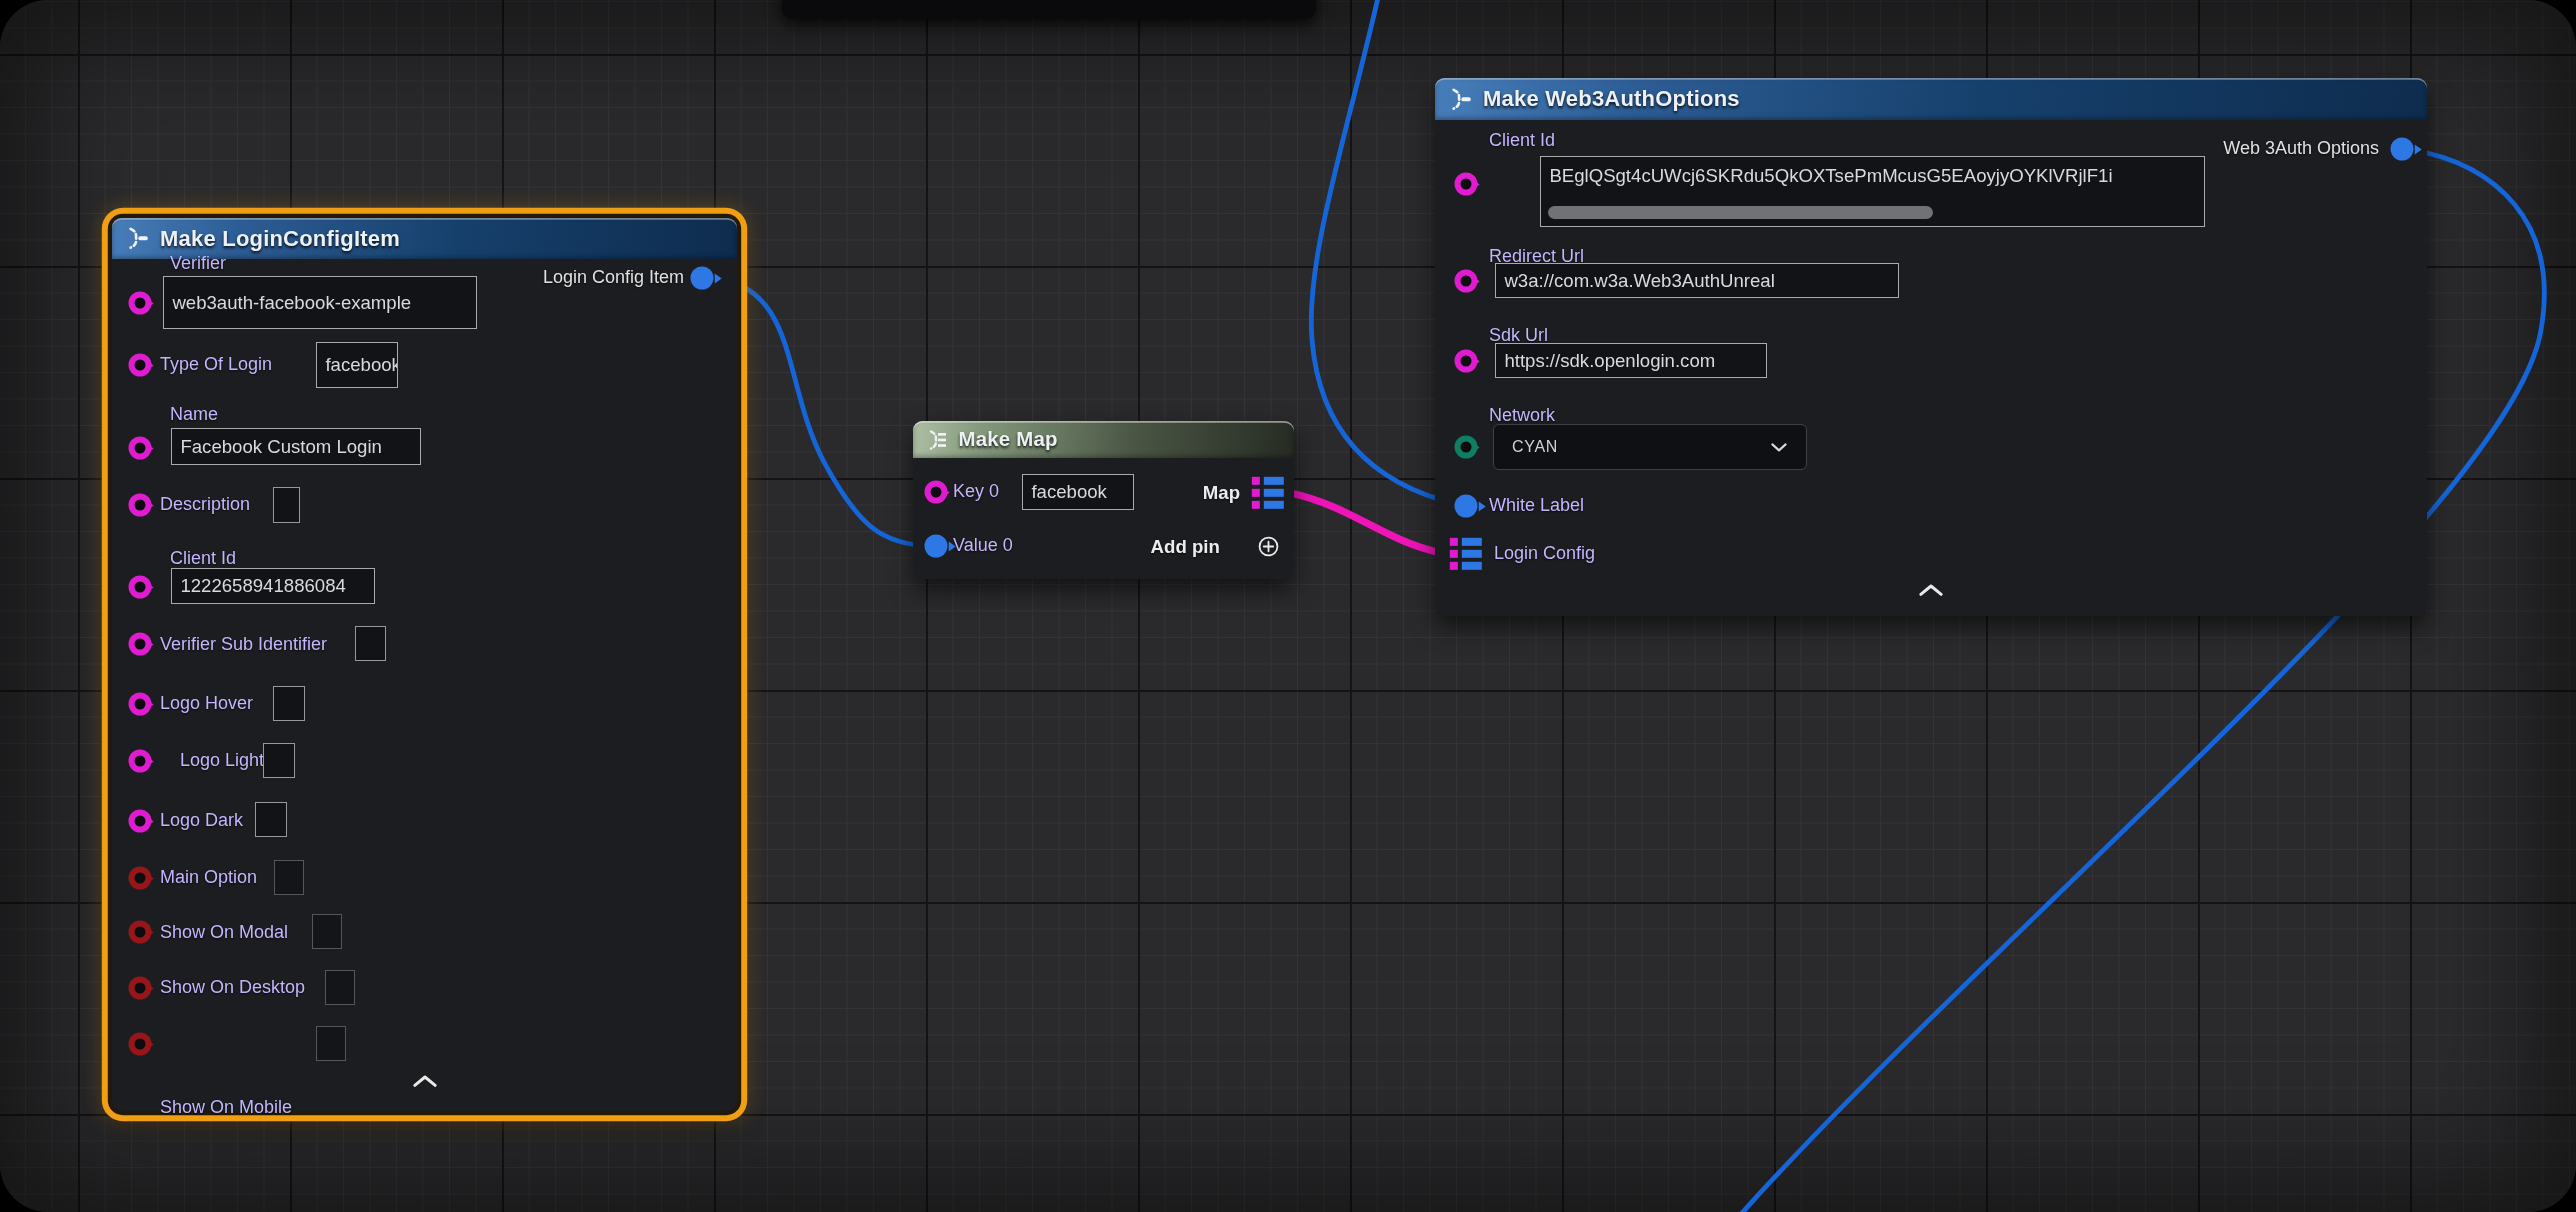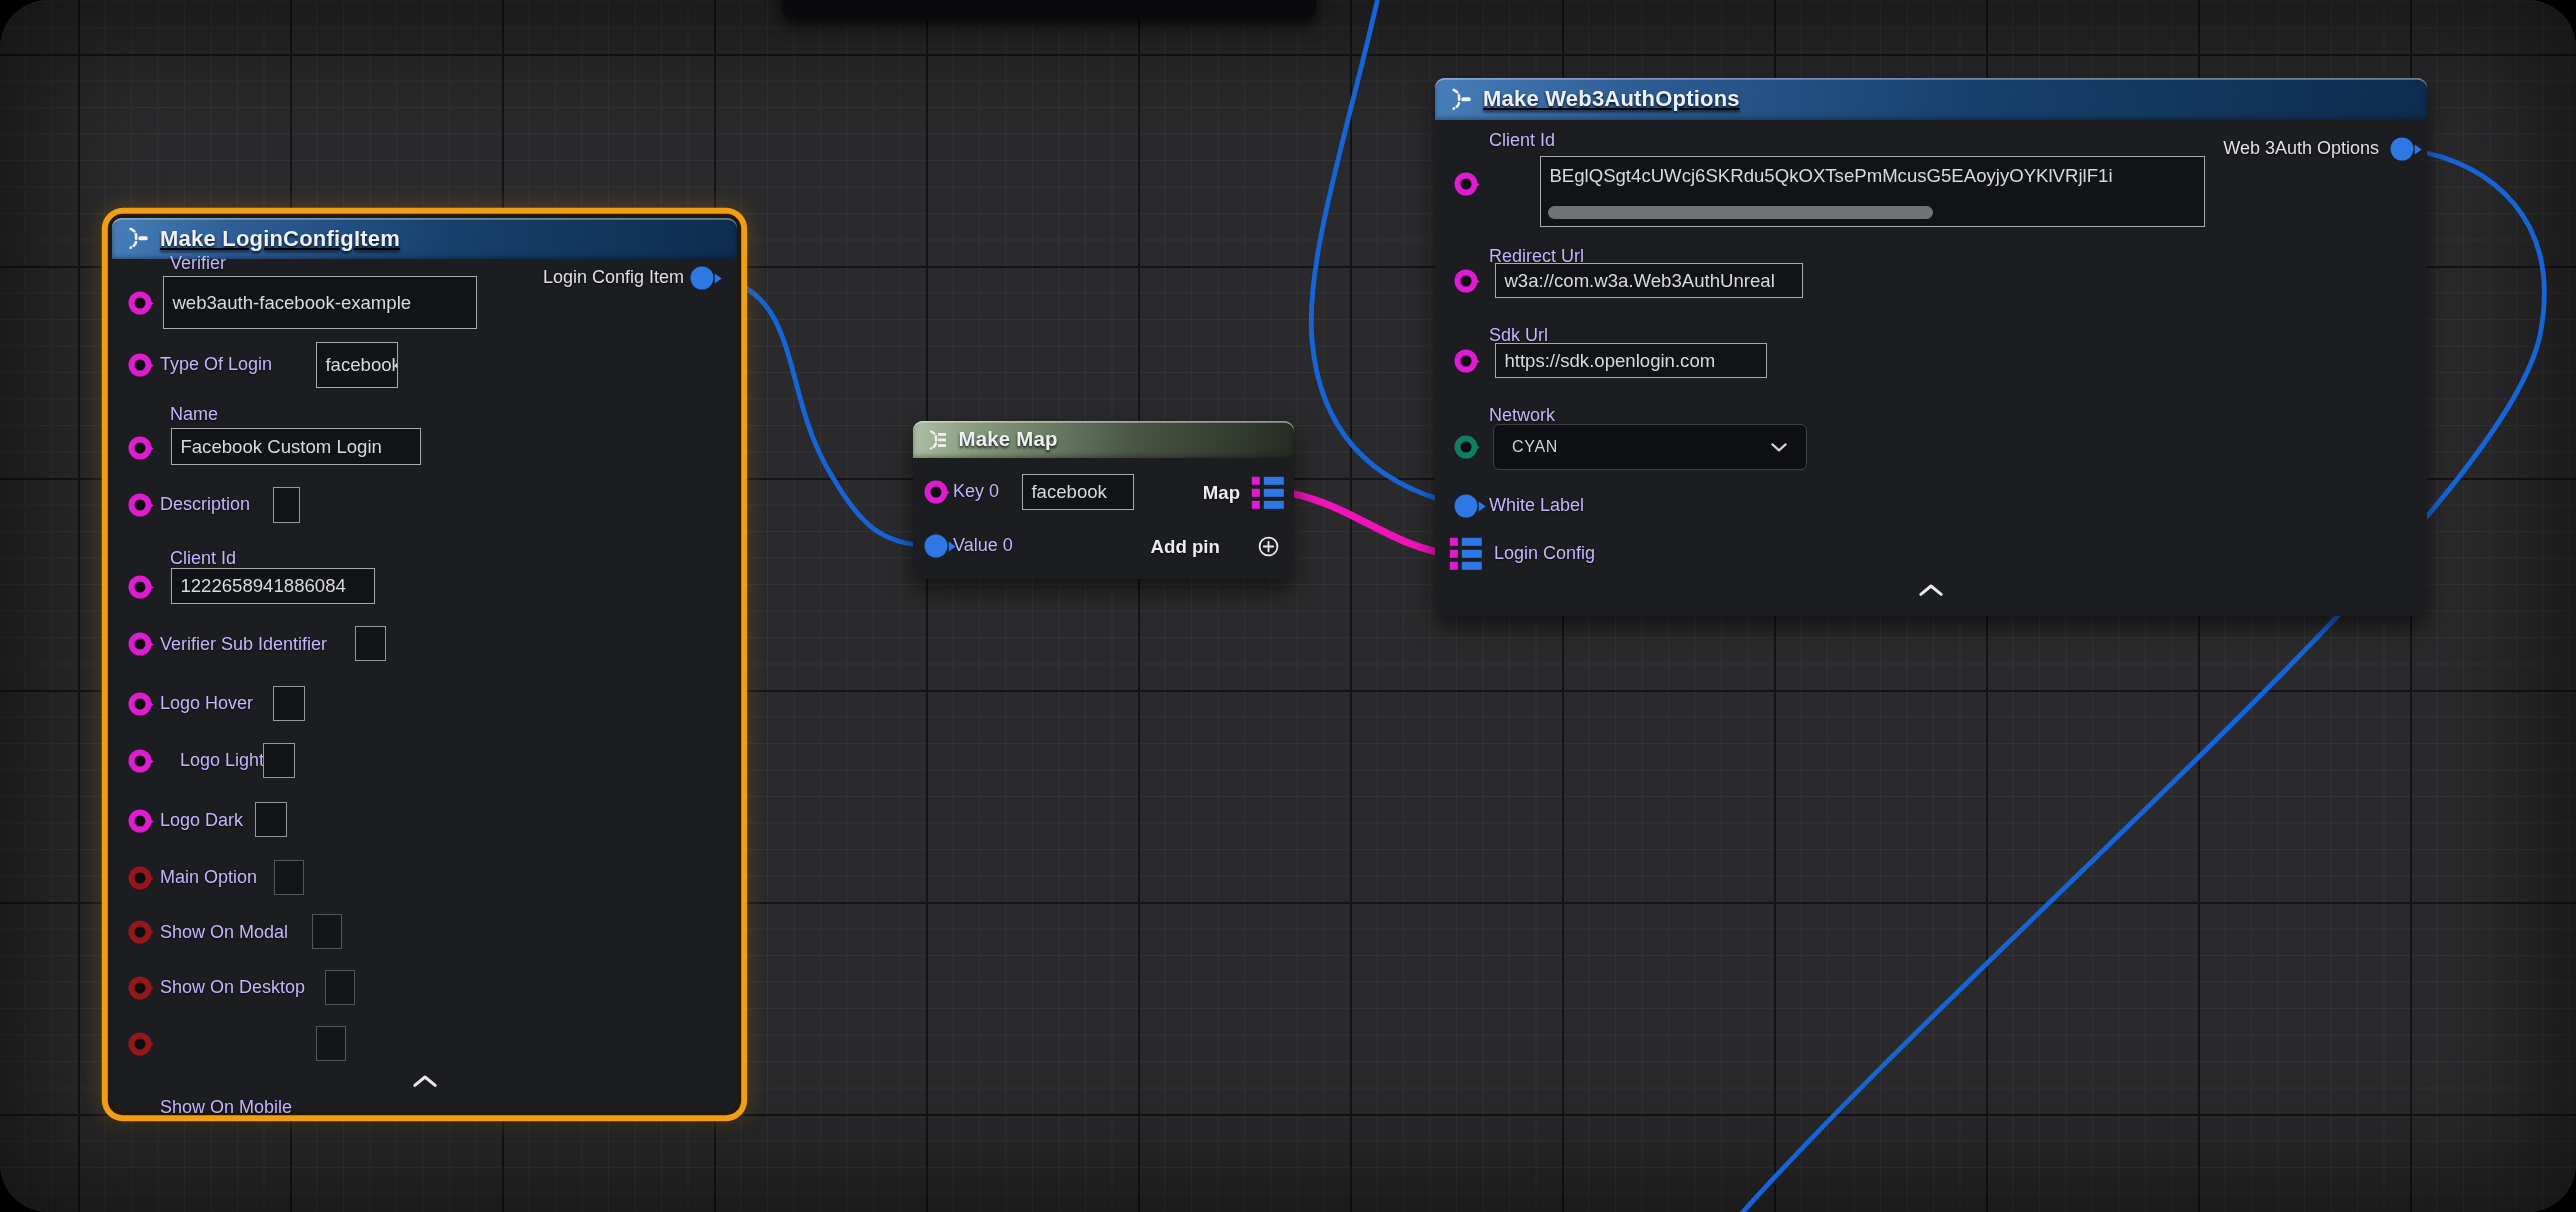--- a/index.html
+++ b/index.html
@@ -21,21 +21,21 @@
   .node{position:absolute;z-index:2;background:#1c1d20;border-radius:10.8px;
     box-shadow:0 10.8px 23px rgba(0,0,0,.55);}
   .node.plain{box-shadow:0 10.8px 23px rgba(0,0,0,.55), inset 0 1.2px 0 rgba(160,170,180,.55);}
   .node.selected{
     box-shadow:0 0 0 4.2px rgba(24,18,6,.95), 0 0 0 10.2px var(--selection-orange,#f09f14),
                0 0 20.4px 12px rgba(240,159,20,.22), 0 10.8px 24px rgba(0,0,0,.6);
   }
   .hdr{position:absolute;left:0;top:0;right:0;display:flex;align-items:center;gap:9.6px;
     padding-left:12px;box-sizing:border-box;border-radius:9.6px 9.6px 0 0;}
   .hdr-blue{background:linear-gradient(100deg,#477eba 0%,#2d5d95 20%,#16406c 55%,#0e2c4e 100%);
-    box-shadow:inset 0 1.8px 0 rgba(205,215,225,.5), inset 0 -1.8px 4.8px rgba(0,0,0,.35);text-decoration:underline;}
+    box-shadow:inset 0 1.8px 0 rgba(205,215,225,.5), inset 0 -1.8px 4.8px rgba(0,0,0,.35);}
   .hdr-green{background:linear-gradient(100deg,#aebfa5 0%,#84997c 18%,#4a5544 58%,#262b23 100%);
     box-shadow:inset 0 1.8px 0 rgba(235,242,230,.55), inset 0 -1.8px 4.8px rgba(0,0,0,.35);}
   .title{font-size:22px;font-weight:bold;color:#eef1f4;text-shadow:0 1.8px 3px rgba(0,0,0,.85);
     letter-spacing:0.2px;white-space:nowrap;}
   .lbl{position:absolute;font-size:18px;line-height:21.6px;color:#c4b5fd;white-space:nowrap;
     text-shadow:0 1.2px 1.8px rgba(0,0,0,.7);}
   .outlbl{position:absolute;font-size:18px;line-height:21.6px;color:#e0e1e3;white-space:nowrap;
     text-shadow:0 1.2px 1.8px rgba(0,0,0,.7);}
   .fld{position:absolute;box-sizing:border-box;background:#121316;border:1.8px solid #a9aaac;
     color:#d9dadc;font-size:18.6px;display:flex;align-items:center;padding:0 8.4px;
@@ -219,21 +219,21 @@
 
     <span class="lbl" style="left:54px;top:52px;">Client Id</span>
     <span class="pin ring pstr" style="left:31px;top:106px;"></span>
     <div class="fld fld-big" style="left:60px;top:78px;width:665px;height:71px;">
       <span>BEglQSgt4cUWcj6SKRdu5QkOXTsePmMcusG5EAoyjyOYKlVRjlF1i</span>
       <span class="thumb"></span>
     </div>
 
     <span class="lbl" style="left:54px;top:168px;">Redirect Url</span>
     <span class="pin ring pstr" style="left:31px;top:203px;"></span>
-    <div class="fld" style="left:60px;top:185px;width:308px;height:35px;">w3a://com.w3a.Web3AuthUnreal</div>
+    <div class="fld" style="left:60px;top:185px;width:404px;height:35px;">w3a://com.w3a.Web3AuthUnreal</div>
 
     <span class="lbl" style="left:54px;top:247px;">Sdk Url</span>
     <span class="pin ring pstr" style="left:31px;top:283px;"></span>
     <div class="fld" style="left:60px;top:265px;width:272px;height:35px;">https://sdk.openlogin.com</div>
 
     <span class="lbl" style="left:54px;top:327px;">Network</span>
     <span class="pin ring penum" style="left:31px;top:369px;"></span>
     <div class="dd" style="left:58px;top:346px;width:314px;height:46px;">
       <span>CYAN</span>
       <span style="display:flex;">

